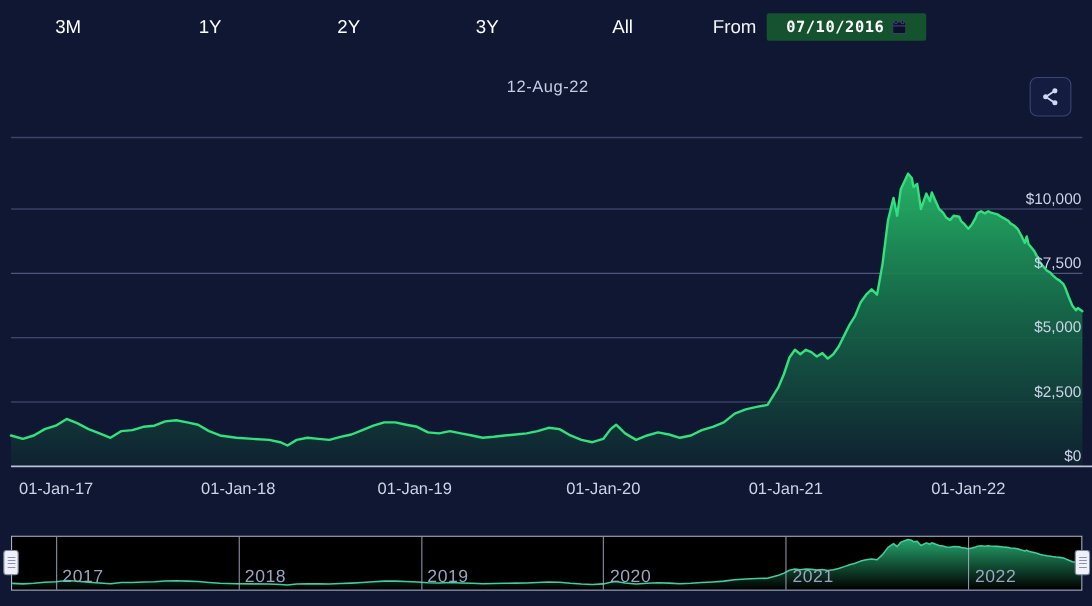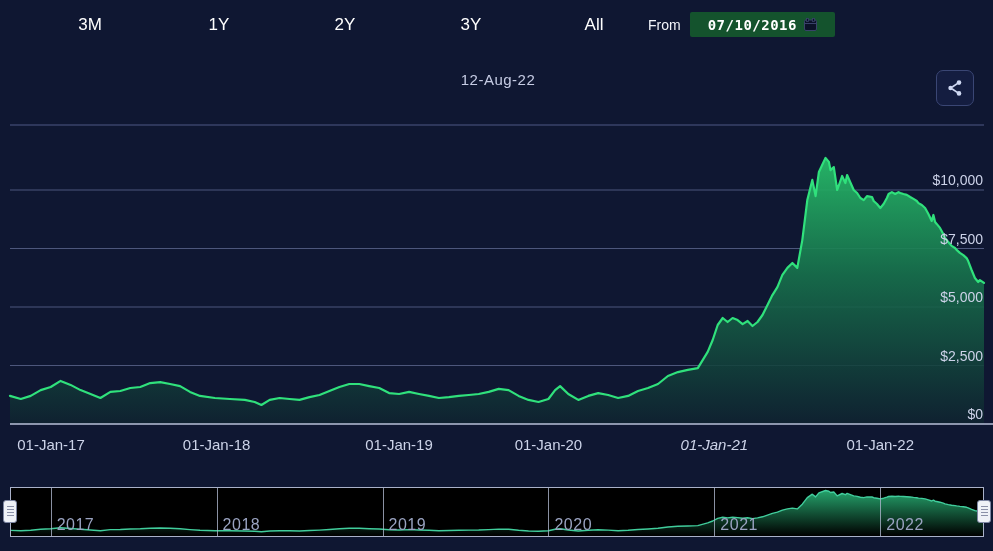--- a/index.html
+++ b/index.html
@@ -6,24 +6,24 @@
   #stage{
     position:relative;width:993px;height:551px;overflow:hidden;
     background:#0f1732;color:#fff;
     font-family:"Liberation Sans",sans-serif;
     -webkit-font-smoothing:antialiased;
   }
   
   .range-btn{
     position:absolute;top:13px;transform:translateX(-50%);
     font-size:17px;color:#ffffff;cursor:pointer;background:none;border:none;
-    font-family:"Liberation Sans",sans-serif;padding:2px 6px;margin-left:28px;
+    font-family:"Liberation Sans",sans-serif;padding:2px 6px;
   }
   .date-group{position:absolute;top:12px;display:flex;align-items:center;gap:9px;}
-  .date-group .lbl{font-size:14px;color:#f2f4fa;}
+  .date-group .lbl{font-size:17px;color:#f2f4fa;}
   .date-box{
     display:flex;align-items:center;gap:7px;height:25px;
     background:#14532d;padding:0 18px;border-radius:2px;cursor:pointer;
   }
   .date-box .val{
     font-family:"DejaVu Sans Mono",monospace;font-weight:bold;
     font-size:14px;color:#ffffff;letter-spacing:.5px;white-space:nowrap;
   }
   
   #hover-date{
@@ -130,23 +130,23 @@
   <div id="y-labels">
       <div class="y-label" style="top: 406px;">$0</div>
       <div class="y-label" style="top: 347.501px;">$2,500</div>
       <div class="y-label" style="top: 289.002px;">$5,000</div>
       <div class="y-label" style="top: 230.503px;">$7,500</div>
       <div class="y-label" style="top: 172.004px;">$10,000</div>
     </div>
   <div id="x-labels">
       <div class="x-label" style="left: 51px;">01-Jan-17</div>
       <div class="x-label" style="left: 216.581px;">01-Jan-18</div>
-      <div class="x-label" style="left: 399px;">01-Jan-19</div>
+      <div class="x-label" style="left: 377px;">01-Jan-19</div>
       <div class="x-label" style="left: 548.438px;">01-Jan-20</div>
-      <div class="x-label" style="left: 714.366px; font-style: italic;">01-Jan-21</div>
+      <div class="x-label" style="left: 714.366px;">01-Jan-21</div>
       <div class="x-label" style="left: 880.295px;">01-Jan-22</div>
     </div>
 
   <div id="navigator">
       <svg id="nav-svg" width="972" height="48">
         <path d="M-1.0,42.3L9.8,42.8L19.7,42.3L29.7,41.3L39.7,40.8L49.6,39.8L59.6,40.5L69.5,41.3L79.5,42.0L89.4,42.7L99.4,41.6L109.3,41.5L119.3,41.0L129.3,40.8L139.2,40.2L149.2,40.0L159.1,40.3L169.1,40.7L179.0,41.6L189.0,42.3L203.9,42.7L218.9,42.8L233.8,43.0L243.7,43.3L250.4,43.8L258.7,43.0L268.6,42.7L278.6,42.8L288.5,43.0L298.5,42.5L308.5,42.1L318.4,41.5L328.4,40.8L338.3,40.3L348.3,40.3L358.2,40.7L368.2,41.0L378.1,41.8L388.1,42.0L398.1,41.6L408.0,42.0L418.0,42.3L427.9,42.7L437.9,42.5L447.8,42.3L457.8,42.1L467.7,42.0L477.7,41.6L487.7,41.1L497.6,41.3L507.6,42.3L517.5,43.0L527.5,43.3L537.4,42.8L544.1,41.3L549.1,40.7L557.3,42.0L567.3,43.0L577.3,42.3L587.2,41.8L597.2,42.1L607.1,42.7L617.1,42.3L627.0,41.5L637.0,41.0L647.0,40.3L656.9,39.0L666.9,38.3L676.8,38.0L686.8,37.6L696.7,34.9L701.7,33.0L706.7,30.4L711.7,29.3L716.6,29.9L721.6,29.3L726.6,29.6L731.6,30.3L736.6,29.8L741.5,30.6L746.5,29.9L751.5,28.8L756.5,27.1L761.4,25.4L766.4,24.1L771.4,22.1L776.4,20.9L781.4,20.1L786.3,20.9L791.3,16.2L796.3,9.6L801.3,6.2L804.6,8.9L807.9,4.9L814.5,2.5L817.9,3.2L819.5,4.5L822.8,4.0L826.2,7.9L831.1,5.5L834.4,6.7L836.1,5.4L842.7,7.9L846.1,8.4L849.4,9.2L852.7,9.6L856.0,8.9L861.0,9.0L862.7,9.7L866.0,10.2L869.3,10.9L872.6,10.2L875.9,9.2L877.6,8.5L880.9,8.2L884.2,8.5L887.5,8.2L889.2,8.4L892.5,8.5L895.8,8.7L899.2,9.0L902.5,9.4L905.8,9.7L907.5,10.1L910.8,10.4L914.1,10.9L917.4,11.9L920.7,13.0L922.4,12.1L924.1,13.2L925.7,13.5L929.0,14.2L932.3,15.2L934.0,15.9L937.3,16.6L940.6,17.2L944.0,17.6L945.6,17.9L948.9,18.4L952.3,18.7L955.6,19.3L957.2,19.8L960.6,21.3L963.9,22.6L967.2,23.2L968.9,22.9L973.0,23.4L973.0,48L-1.0,48Z" fill="url(#navGrad)" stroke="none"></path>
         <path d="M-1.0,42.3L9.8,42.8L19.7,42.3L29.7,41.3L39.7,40.8L49.6,39.8L59.6,40.5L69.5,41.3L79.5,42.0L89.4,42.7L99.4,41.6L109.3,41.5L119.3,41.0L129.3,40.8L139.2,40.2L149.2,40.0L159.1,40.3L169.1,40.7L179.0,41.6L189.0,42.3L203.9,42.7L218.9,42.8L233.8,43.0L243.7,43.3L250.4,43.8L258.7,43.0L268.6,42.7L278.6,42.8L288.5,43.0L298.5,42.5L308.5,42.1L318.4,41.5L328.4,40.8L338.3,40.3L348.3,40.3L358.2,40.7L368.2,41.0L378.1,41.8L388.1,42.0L398.1,41.6L408.0,42.0L418.0,42.3L427.9,42.7L437.9,42.5L447.8,42.3L457.8,42.1L467.7,42.0L477.7,41.6L487.7,41.1L497.6,41.3L507.6,42.3L517.5,43.0L527.5,43.3L537.4,42.8L544.1,41.3L549.1,40.7L557.3,42.0L567.3,43.0L577.3,42.3L587.2,41.8L597.2,42.1L607.1,42.7L617.1,42.3L627.0,41.5L637.0,41.0L647.0,40.3L656.9,39.0L666.9,38.3L676.8,38.0L686.8,37.6L696.7,34.9L701.7,33.0L706.7,30.4L711.7,29.3L716.6,29.9L721.6,29.3L726.6,29.6L731.6,30.3L736.6,29.8L741.5,30.6L746.5,29.9L751.5,28.8L756.5,27.1L761.4,25.4L766.4,24.1L771.4,22.1L776.4,20.9L781.4,20.1L786.3,20.9L791.3,16.2L796.3,9.6L801.3,6.2L804.6,8.9L807.9,4.9L814.5,2.5L817.9,3.2L819.5,4.5L822.8,4.0L826.2,7.9L831.1,5.5L834.4,6.7L836.1,5.4L842.7,7.9L846.1,8.4L849.4,9.2L852.7,9.6L856.0,8.9L861.0,9.0L862.7,9.7L866.0,10.2L869.3,10.9L872.6,10.2L875.9,9.2L877.6,8.5L880.9,8.2L884.2,8.5L887.5,8.2L889.2,8.4L892.5,8.5L895.8,8.7L899.2,9.0L902.5,9.4L905.8,9.7L907.5,10.1L910.8,10.4L914.1,10.9L917.4,11.9L920.7,13.0L922.4,12.1L924.1,13.2L925.7,13.5L929.0,14.2L932.3,15.2L934.0,15.9L937.3,16.6L940.6,17.2L944.0,17.6L945.6,17.9L948.9,18.4L952.3,18.7L955.6,19.3L957.2,19.8L960.6,21.3L963.9,22.6L967.2,23.2L968.9,22.9L973.0,23.4" fill="none" stroke="#41cd9c" stroke-width="1.4" stroke-linejoin="round"></path>
       </svg>
       <div class="nav-divider" style="left: 39.6525px;"></div>
       <div class="nav-year" style="left: 45.6525px;">2017</div>

